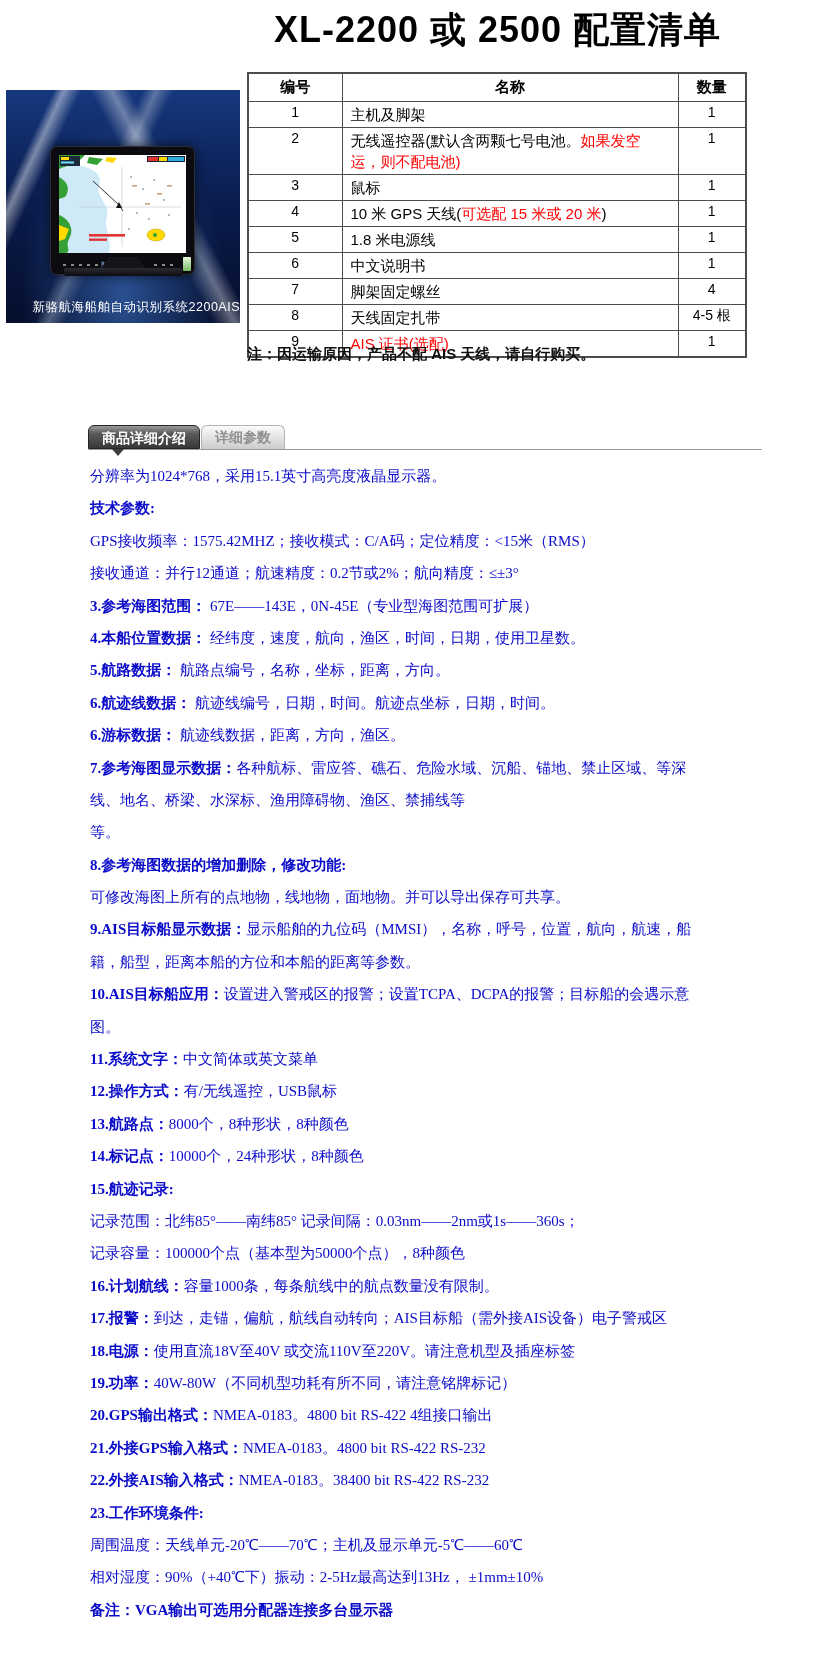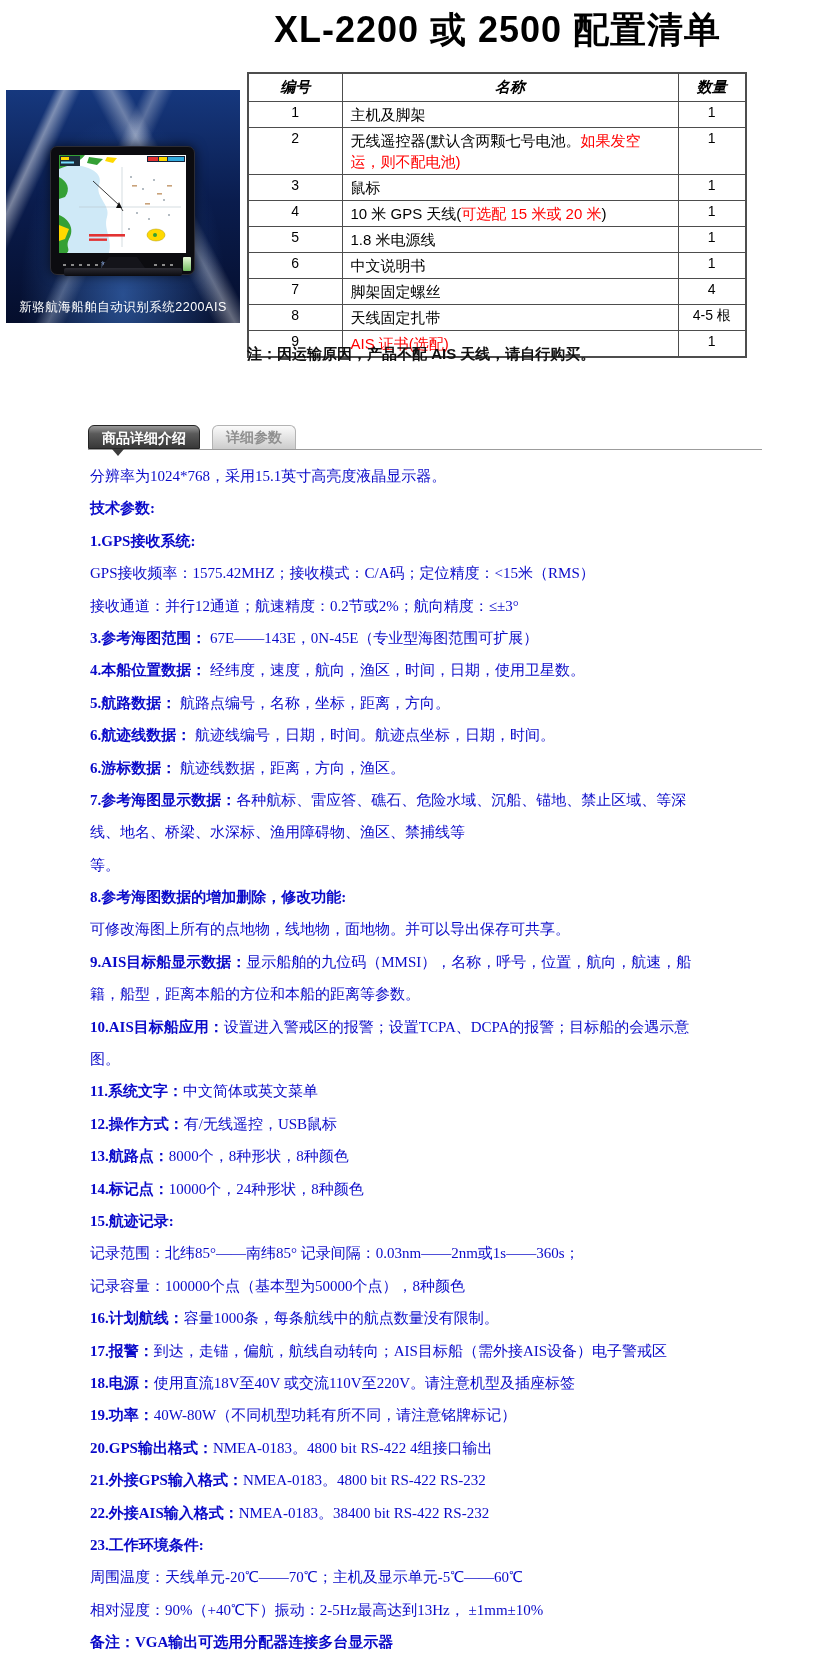--- a/index.html
+++ b/index.html
@@ -26,35 +26,35 @@
   .bezel-dots-l{position:absolute;left:12px;bottom:8px;width:44px;height:2px;
                background:repeating-linear-gradient(90deg,#8a8a8a 0 3px,transparent 3px 8px);}
   .bezel-dots-r{position:absolute;right:16px;bottom:8px;width:24px;height:2px;
                background:repeating-linear-gradient(90deg,#8a8a8a 0 3px,transparent 3px 8px);}
   .sticker{position:absolute;right:3px;bottom:3px;width:8px;height:14px;border-radius:1px;
            background:linear-gradient(#e8f8da,#74bd62);}
   .stand-neck{position:absolute;left:95px;top:167px;width:44px;height:11px;background:#14141a;
               clip-path:polygon(18% 0,82% 0,100% 100%,0 100%);}
   .stand-base{position:absolute;left:58px;top:178px;width:118px;height:8px;border-radius:2px;
               background:linear-gradient(#2c2c34,#0b0b10);}
-  .caption{position:absolute;left:0;bottom:7px;width:100%;text-align:center;color:#ffffff;
+  .caption{position:absolute;left:0;bottom:7px;width:100%;text-align:right;color:#ffffff;
            font-size:12.5px;letter-spacing:.5px;}
 
   
   .cfg{position:absolute;left:247px;top:72px;border-collapse:collapse;table-layout:fixed;
        border:2px solid #4d4d4d;background:#fff;}
   .cfg th,.cfg td{border:1px solid #4d4d4d;overflow:hidden;}
-  .cfg th{font-size:15px;font-weight:bold;color:#000;padding:4px 0;text-align:center;font-style:italic;}
+  .cfg th{font-size:15px;font-weight:bold;color:#000;padding:4px 0;text-align:center;}
   .cfg td.no,.cfg td.qty{text-align:center;font-size:14px;color:#000;padding:2px 3px;vertical-align:top;}
   .cfg td.name{font-size:15px;color:#000;padding:2px 8px;vertical-align:top;line-height:21px;}
 
   .note{position:absolute;left:247px;top:345px;font-size:15px;font-weight:600;color:#101010;}
 
   
-  .tabs{position:absolute;left:88px;top:425px;height:24px;display:flex;gap:12px;align-items:flex-end;}
+  .tabs{position:absolute;left:88px;top:425px;height:24px;display:flex;gap:1px;align-items:flex-end;}
   .tab{height:24px;line-height:24px;padding:0 13px;font-size:14px;font-weight:bold;
        border-radius:6px 6px 0 0;box-sizing:border-box;cursor:pointer;}
   .tab.active{background:linear-gradient(#9a9a9a 0%,#5a5a5a 35%,#383838 100%);
               color:#fff;border:1px solid #242424;}
   .tab.inactive{background:linear-gradient(#fbfbfb,#cccccc);color:#8f8f8f;
                 border:1px solid #b3b3b3;border-bottom:none;font-family:Liberation Serif, serif;}
   .tab-underline{position:absolute;left:88px;top:449px;width:674px;height:1px;background:#9c9c9c;}
   .tab-pointer{position:absolute;left:112px;top:449px;width:0;height:0;
                border-left:6px solid transparent;border-right:6px solid transparent;
                border-top:7px solid #3c3c3c;}
@@ -192,21 +192,20 @@
   <div class="tabs">
       <div class="tab active">商品详细介绍</div>
       <div class="tab inactive">详细参数</div>
     </div>
   <div class="tab-underline"></div>
   <div class="tab-pointer"></div>
 
   <div class="details">
       <div class="line"><span>分辨率为1024*768，采用15.1英寸高亮度液晶显示器。</span></div>
       <div class="line"><span class="b">技术参数:</span></div>
-      <div class="line"><span class="b">1.GPS接收系统:</span></div>
       <div class="line"><span>GPS接收频率：1575.42MHZ；接收模式：C/A码；定位精度：&lt;15米（RMS）</span></div>
       <div class="line"><span>接收通道：并行12通道；航速精度：0.2节或2%；航向精度：≤±3°</span></div>
       <div class="line"><span class="b">3.参考海图范围：</span><span> 67E——143E，0N-45E（专业型海图范围可扩展）</span></div>
       <div class="line"><span class="b">4.本船位置数据：</span><span> 经纬度，速度，航向，渔区，时间，日期，使用卫星数。</span></div>
       <div class="line"><span class="b">5.航路数据：</span><span> 航路点编号，名称，坐标，距离，方向。</span></div>
       <div class="line"><span class="b">6.航迹线数据：</span><span> 航迹线编号，日期，时间。航迹点坐标，日期，时间。</span></div>
       <div class="line"><span class="b">6.游标数据：</span><span> 航迹线数据，距离，方向，渔区。</span></div>
       <div class="line"><span class="b">7.参考海图显示数据：</span><span>各种航标、雷应答、礁石、危险水域、沉船、锚地、禁止区域、等深</span></div>
       <div class="line"><span>线、地名、桥梁、水深标、渔用障碍物、渔区、禁捕线等</span></div>
       <div class="line"><span>等。</span></div>

